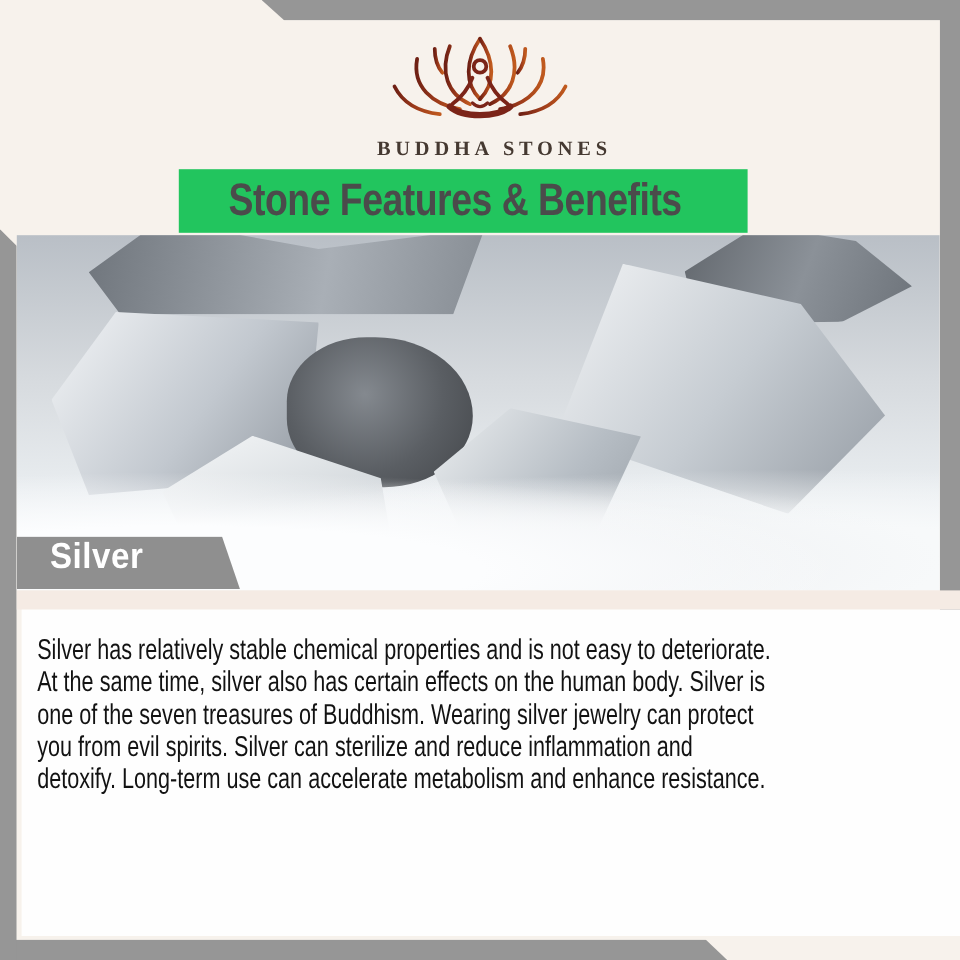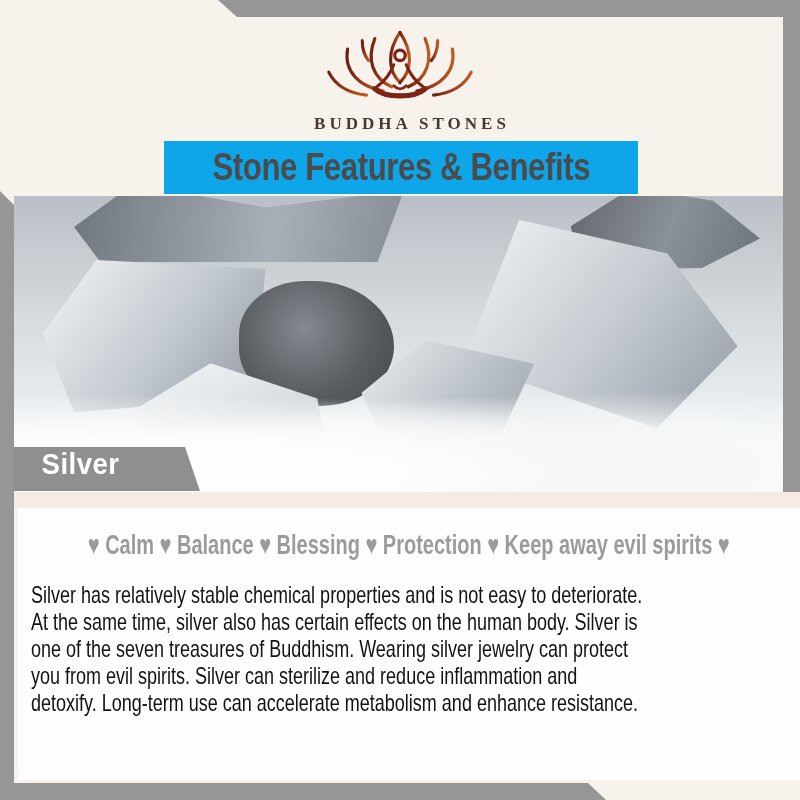--- a/index.html
+++ b/index.html
@@ -16,22 +16,22 @@
   .ribbon-bottom{left:0;top:783px;width:606px;height:17px;
     clip-path:polygon(0 0,588px 0,606px 17px,0 17px);}
   .ribbon-left{left:0;top:191px;width:14px;height:609px;
     clip-path:polygon(0 0,14px 14px,14px 609px,0 609px);}
   
   .logo-wrap{position:absolute;left:0;top:26px;width:800px;display:flex;justify-content:center;}
   .brand-name{position:absolute;left:0;top:114px;width:800px;text-align:center;
     font-family:"Liberation Serif",serif;font-size:17px;font-weight:600;
     letter-spacing:4px;color:#453931;padding-left:12px;}
   
-  .header-band{position:absolute;left:164px;top:141px;width:474px;height:53px;
-    background:#0ea5e9;display:flex;align-items:center;justify-content:center;}
+  .header-band{position:absolute;left:149px;top:141px;width:474px;height:53px;
+    background:#22c55e;display:flex;align-items:center;}
   .header-title{font-size:38px;font-weight:bold;color:#4b4b4b;white-space:nowrap;
     transform:scaleX(0.82);letter-spacing:-0.5px;}
   
   .photo{position:absolute;left:14px;top:196px;width:769px;height:296px;overflow:hidden;
     background:linear-gradient(180deg,#b9bfc6 0%,#d6dade 40%,#e9edf0 72%,#f5f7f8 100%);}
   .chunk{position:absolute;}
   .chunk.c1{left:30px;top:55px;width:230px;height:160px;transform:rotate(-9deg);
     background:linear-gradient(135deg,#f3f5f7 0%,#c2c8cf 55%,#8d949c 100%);
     clip-path:polygon(0 40%,28% 0,100% 22%,86% 100%,8% 92%);}
   .chunk.c2{left:225px;top:85px;width:155px;height:125px;border-radius:45% 55% 50% 48%;
@@ -135,23 +135,20 @@
     <div class="rubble"></div>
   </div>
 
   <div class="silver-banner">
     <div class="silver-label">Silver</div>
   </div>
 
   <div class="gap-band"></div>
 
   <div class="panel">
-    <div class="hearts-row">
-      <div class="hearts-line">♥ Calm ♥ Balance ♥ Blessing ♥ Protection ♥ Keep away evil spirits ♥</div>
-    </div>
     <div class="description">
       <span class="desc-line">Silver has relatively stable chemical properties and is not easy to deteriorate.</span>
       <span class="desc-line">At the same time, silver also has certain effects on the human body. Silver is</span>
       <span class="desc-line">one of the seven treasures of Buddhism. Wearing silver jewelry can protect</span>
       <span class="desc-line">you from evil spirits. Silver can sterilize and reduce inflammation and</span>
       <span class="desc-line">detoxify. Long-term use can accelerate metabolism and enhance resistance.</span>
     </div>
   </div>
 
 </div>

